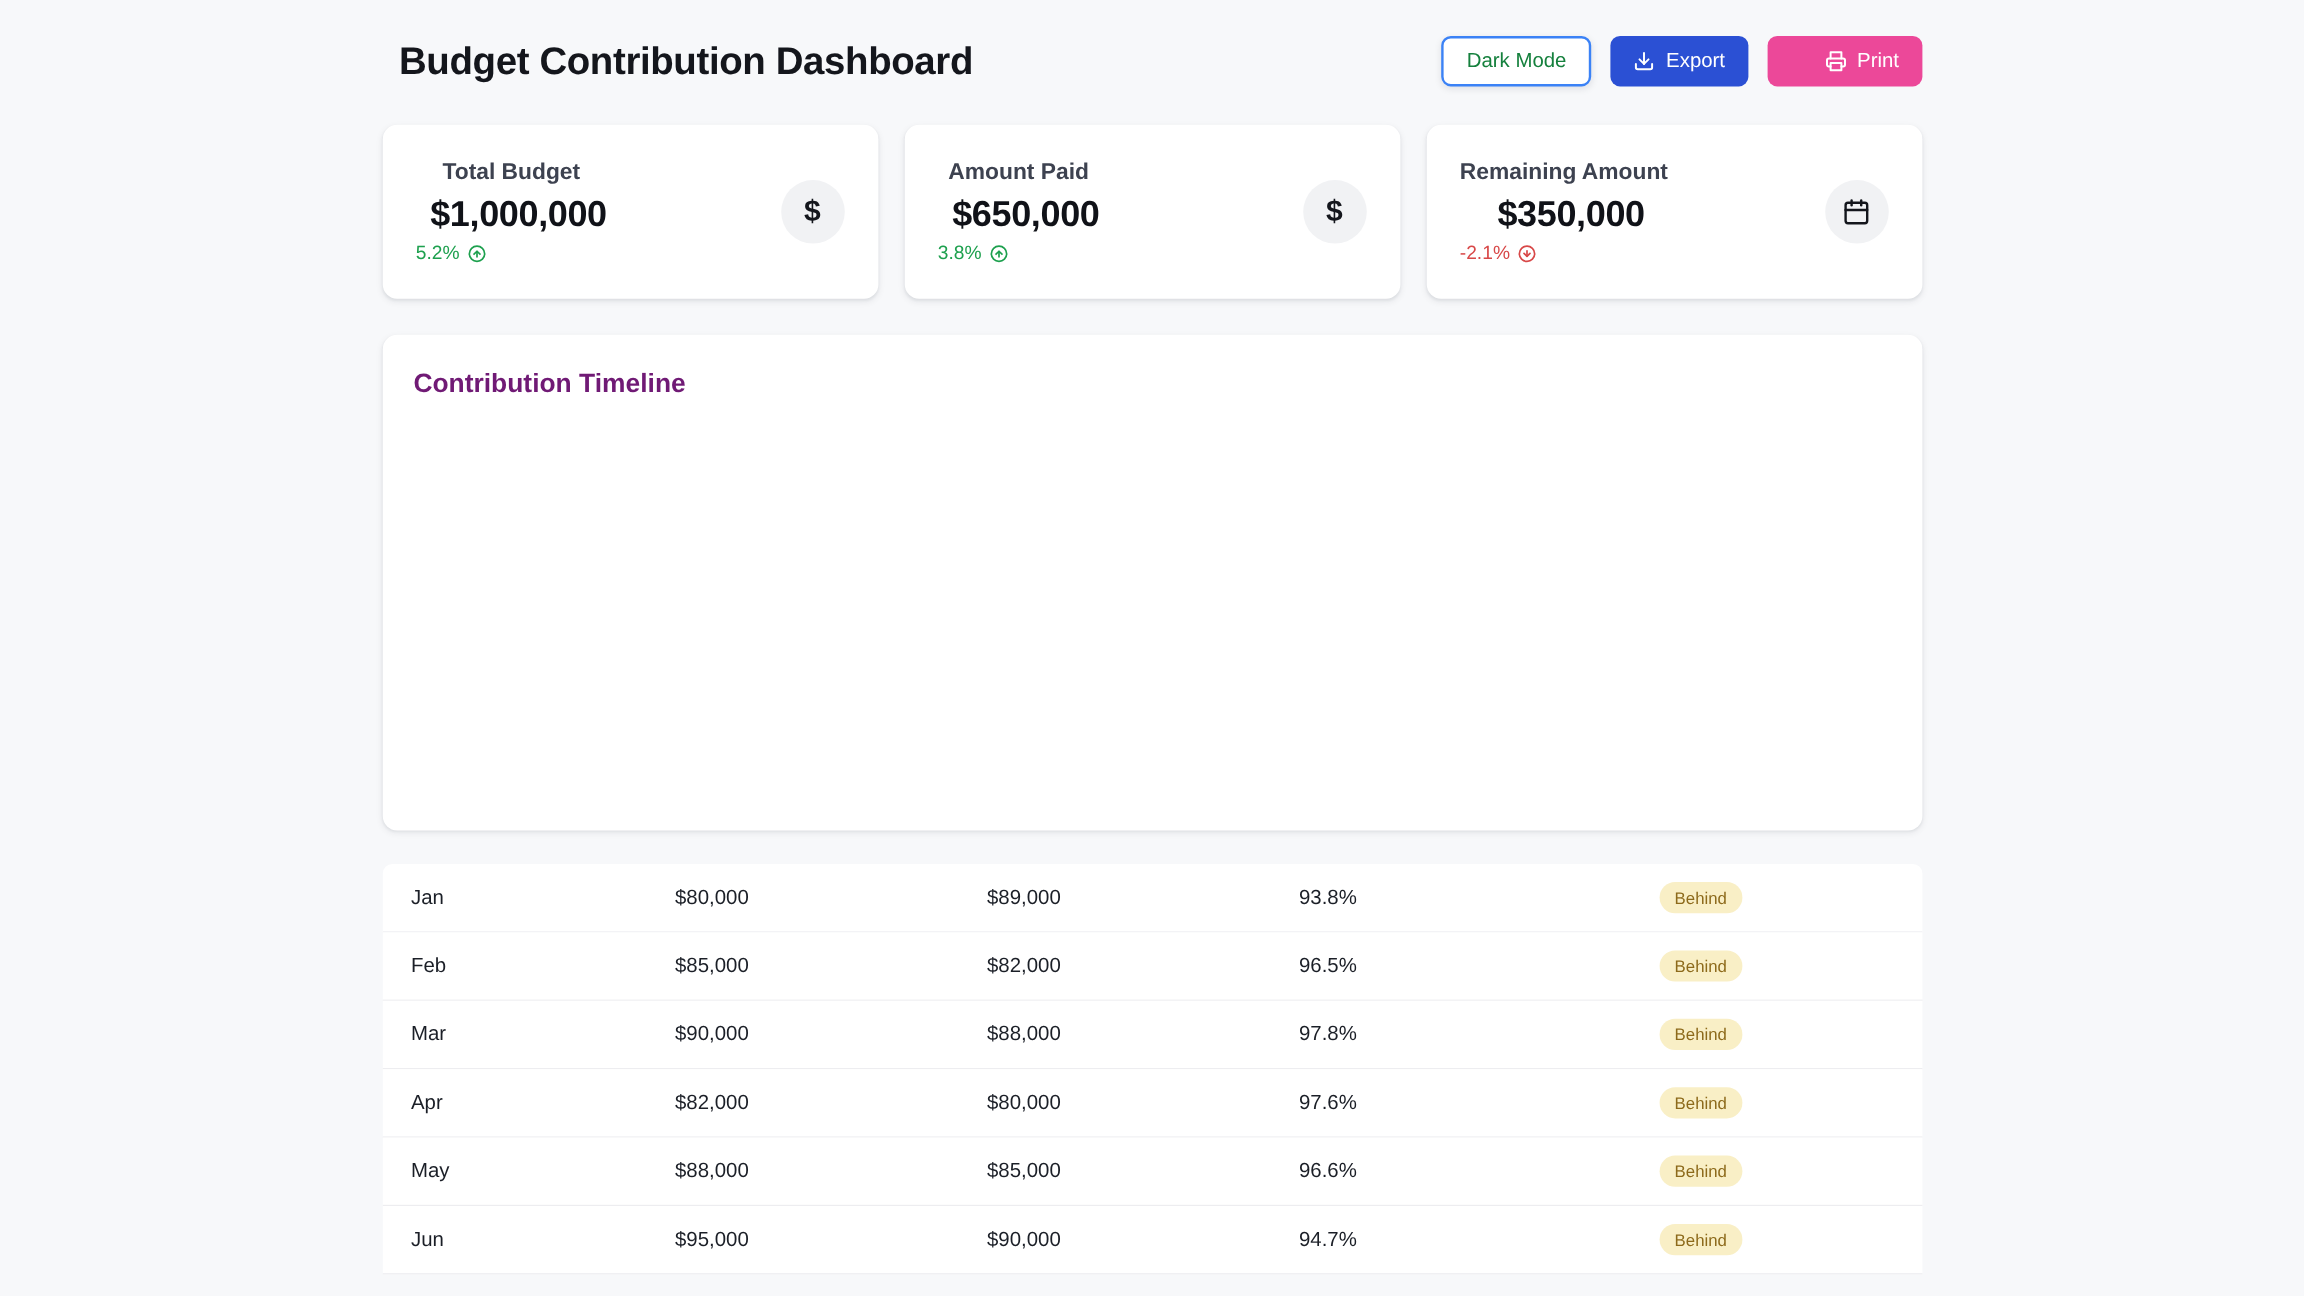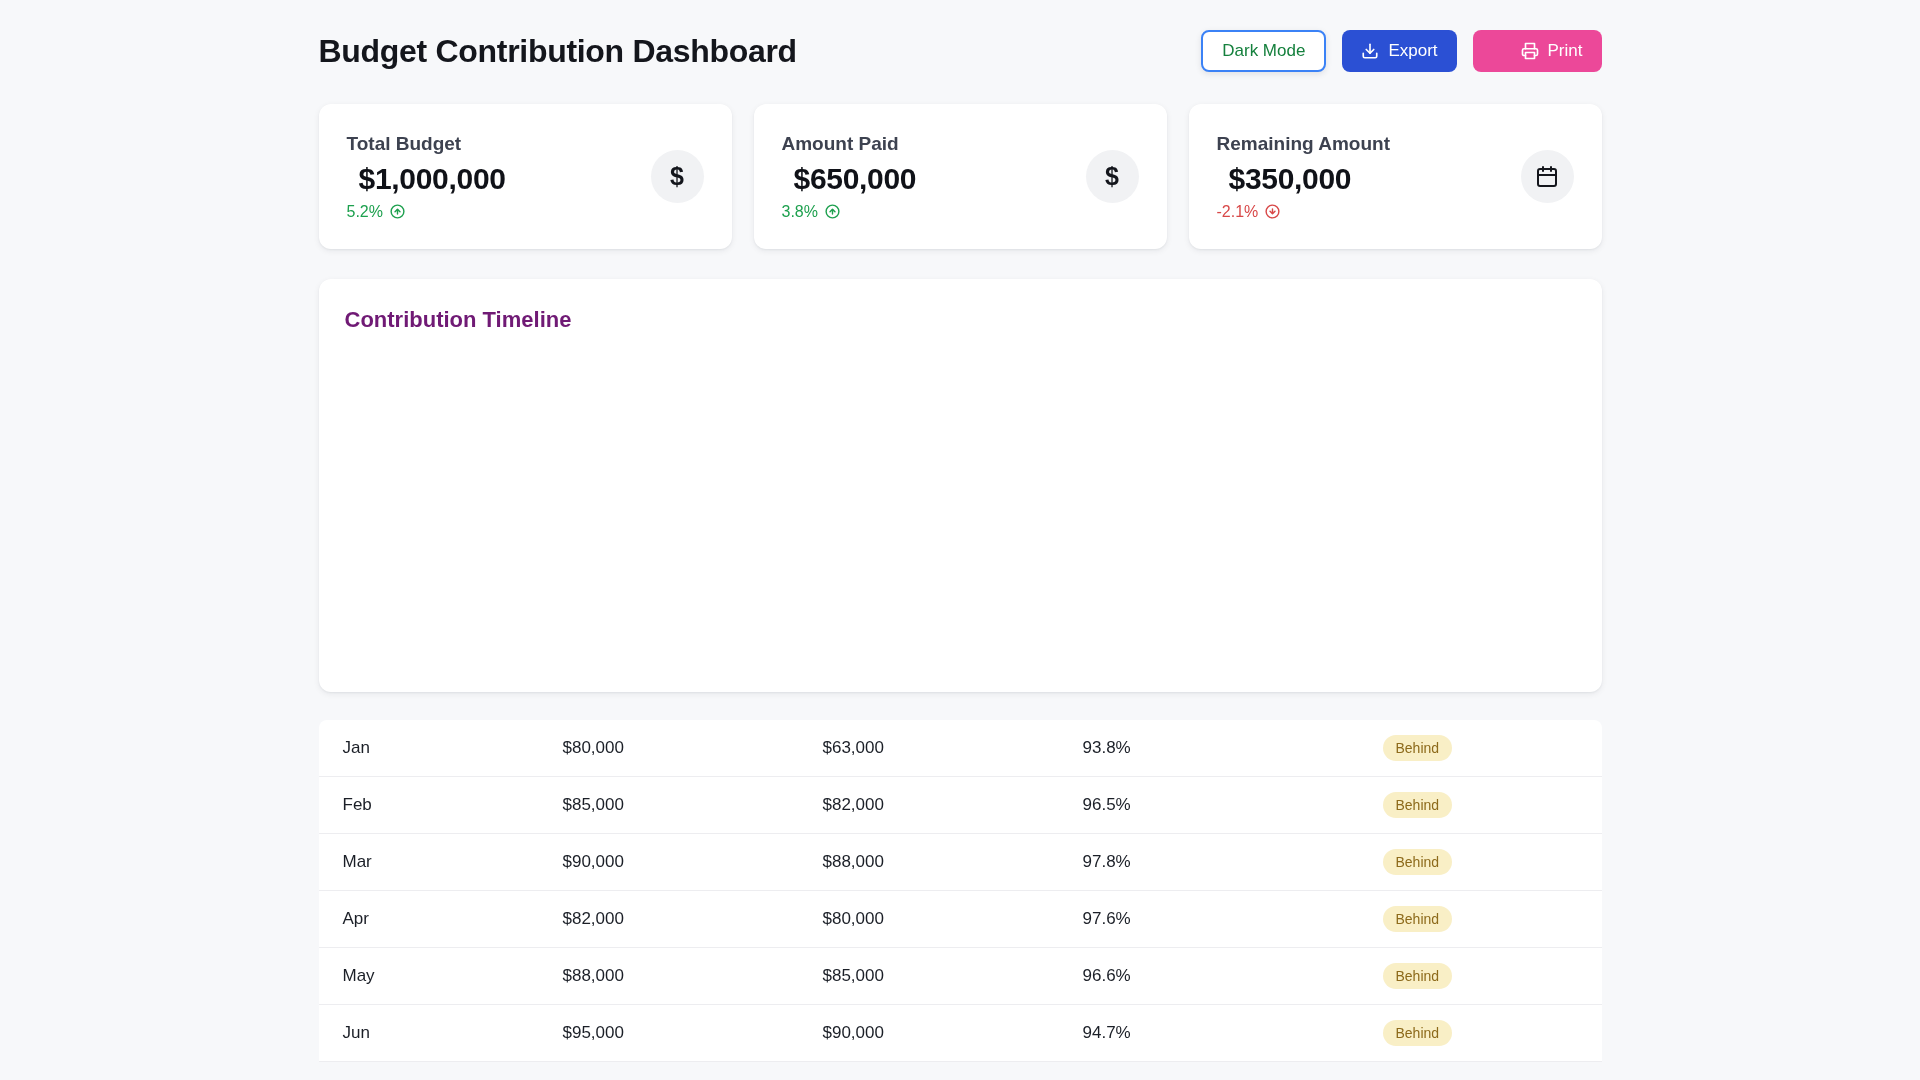--- a/index.html
+++ b/index.html
@@ -5,21 +5,21 @@
   * { margin:0; padding:0; box-sizing:border-box; }
   html,body { width:1920px; height:1080px; overflow:hidden; }
   body {
     background:#f7f8fa;
     font-family:"Liberation Sans","DejaVu Sans",sans-serif;
     color:#181a20;
   }
   .container { width:1283px; margin:0 auto; padding-top:30px; }
 
   
-  .header-row { display:flex; justify-content:space-between; align-items:center; margin-bottom:32px; }
+  .header-row { display:flex; justify-content:space-between; align-items:center; margin-bottom:32px;margin-left:14px; }
   .page-title { font-size:32px; font-weight:800; letter-spacing:-0.3px; color:#14161c; }
   .header-actions { display:flex; gap:16px; align-items:center; }
   .btn {
     display:inline-flex; align-items:center; gap:9px;
     height:42px; padding:0 19px; border-radius:8px;
     font-size:17px; font-weight:500; border:none; cursor:pointer;
     font-family:inherit;
   }
   .btn-plain { background:#ffffff; color:#15803d; border:2px solid #3b82f6; box-shadow:0 2px 6px rgba(16,24,40,.10); }
   .btn-blue  { background:#2b50d4; color:#ffffff; }
@@ -27,21 +27,21 @@
   .btn svg { flex:0 0 auto; }
 
   
   .stats-row { display:grid; grid-template-columns:1fr 1fr 1fr; gap:22px; margin-bottom:30px; }
   .stat-card {
     background:#ffffff; border-radius:12px; height:145px;
     box-shadow:0 2px 6px rgba(16,24,40,.07), 0 1px 2px rgba(16,24,40,.05);
     display:flex; justify-content:space-between; align-items:center;
     padding:0 28px;
   }
-  .stat-info { display:flex; flex-direction:column; gap:7px; }
+  .stat-info { display:flex; flex-direction:column; gap:7px;text-align:center; }
   .stat-label { font-size:19px; font-weight:700; color:#3d4250; }
   .stat-value { font-size:30px; font-weight:800; color:#101218; letter-spacing:-0.3px;margin-left:12px; }
   .stat-change { display:flex; align-items:center; gap:6px; font-size:16px; font-weight:500; }
   .stat-change.up   { color:#1da04e; }
   .stat-change.down { color:#d84848; }
   .stat-icon-circle {
     width:53px; height:53px; border-radius:50%; background:#f1f2f4;
     display:flex; align-items:center; justify-content:center; color:#14161c;
   }
   .dollar-glyph { font-size:25px; font-weight:700; }
@@ -181,21 +181,21 @@
   <div class="timeline-card">
     <h2 class="timeline-title">Contribution Timeline</h2>
     <div class="chart-area"></div>
   </div>
 
   <div>
     <div>
   <div class="trow">
     <div class="td">Jan</div>
     <div class="td">$80,000</div>
-    <div class="td">$63,000</div>
+    <div class="td">$89,000</div>
     <div class="td">93.8%</div>
     <div class="td">
       <span class="badge">Behind</span>
     </div>
   </div>
 
   <div class="trow">
     <div class="td">Feb</div>
     <div class="td">$85,000</div>
     <div class="td">$82,000</div>

